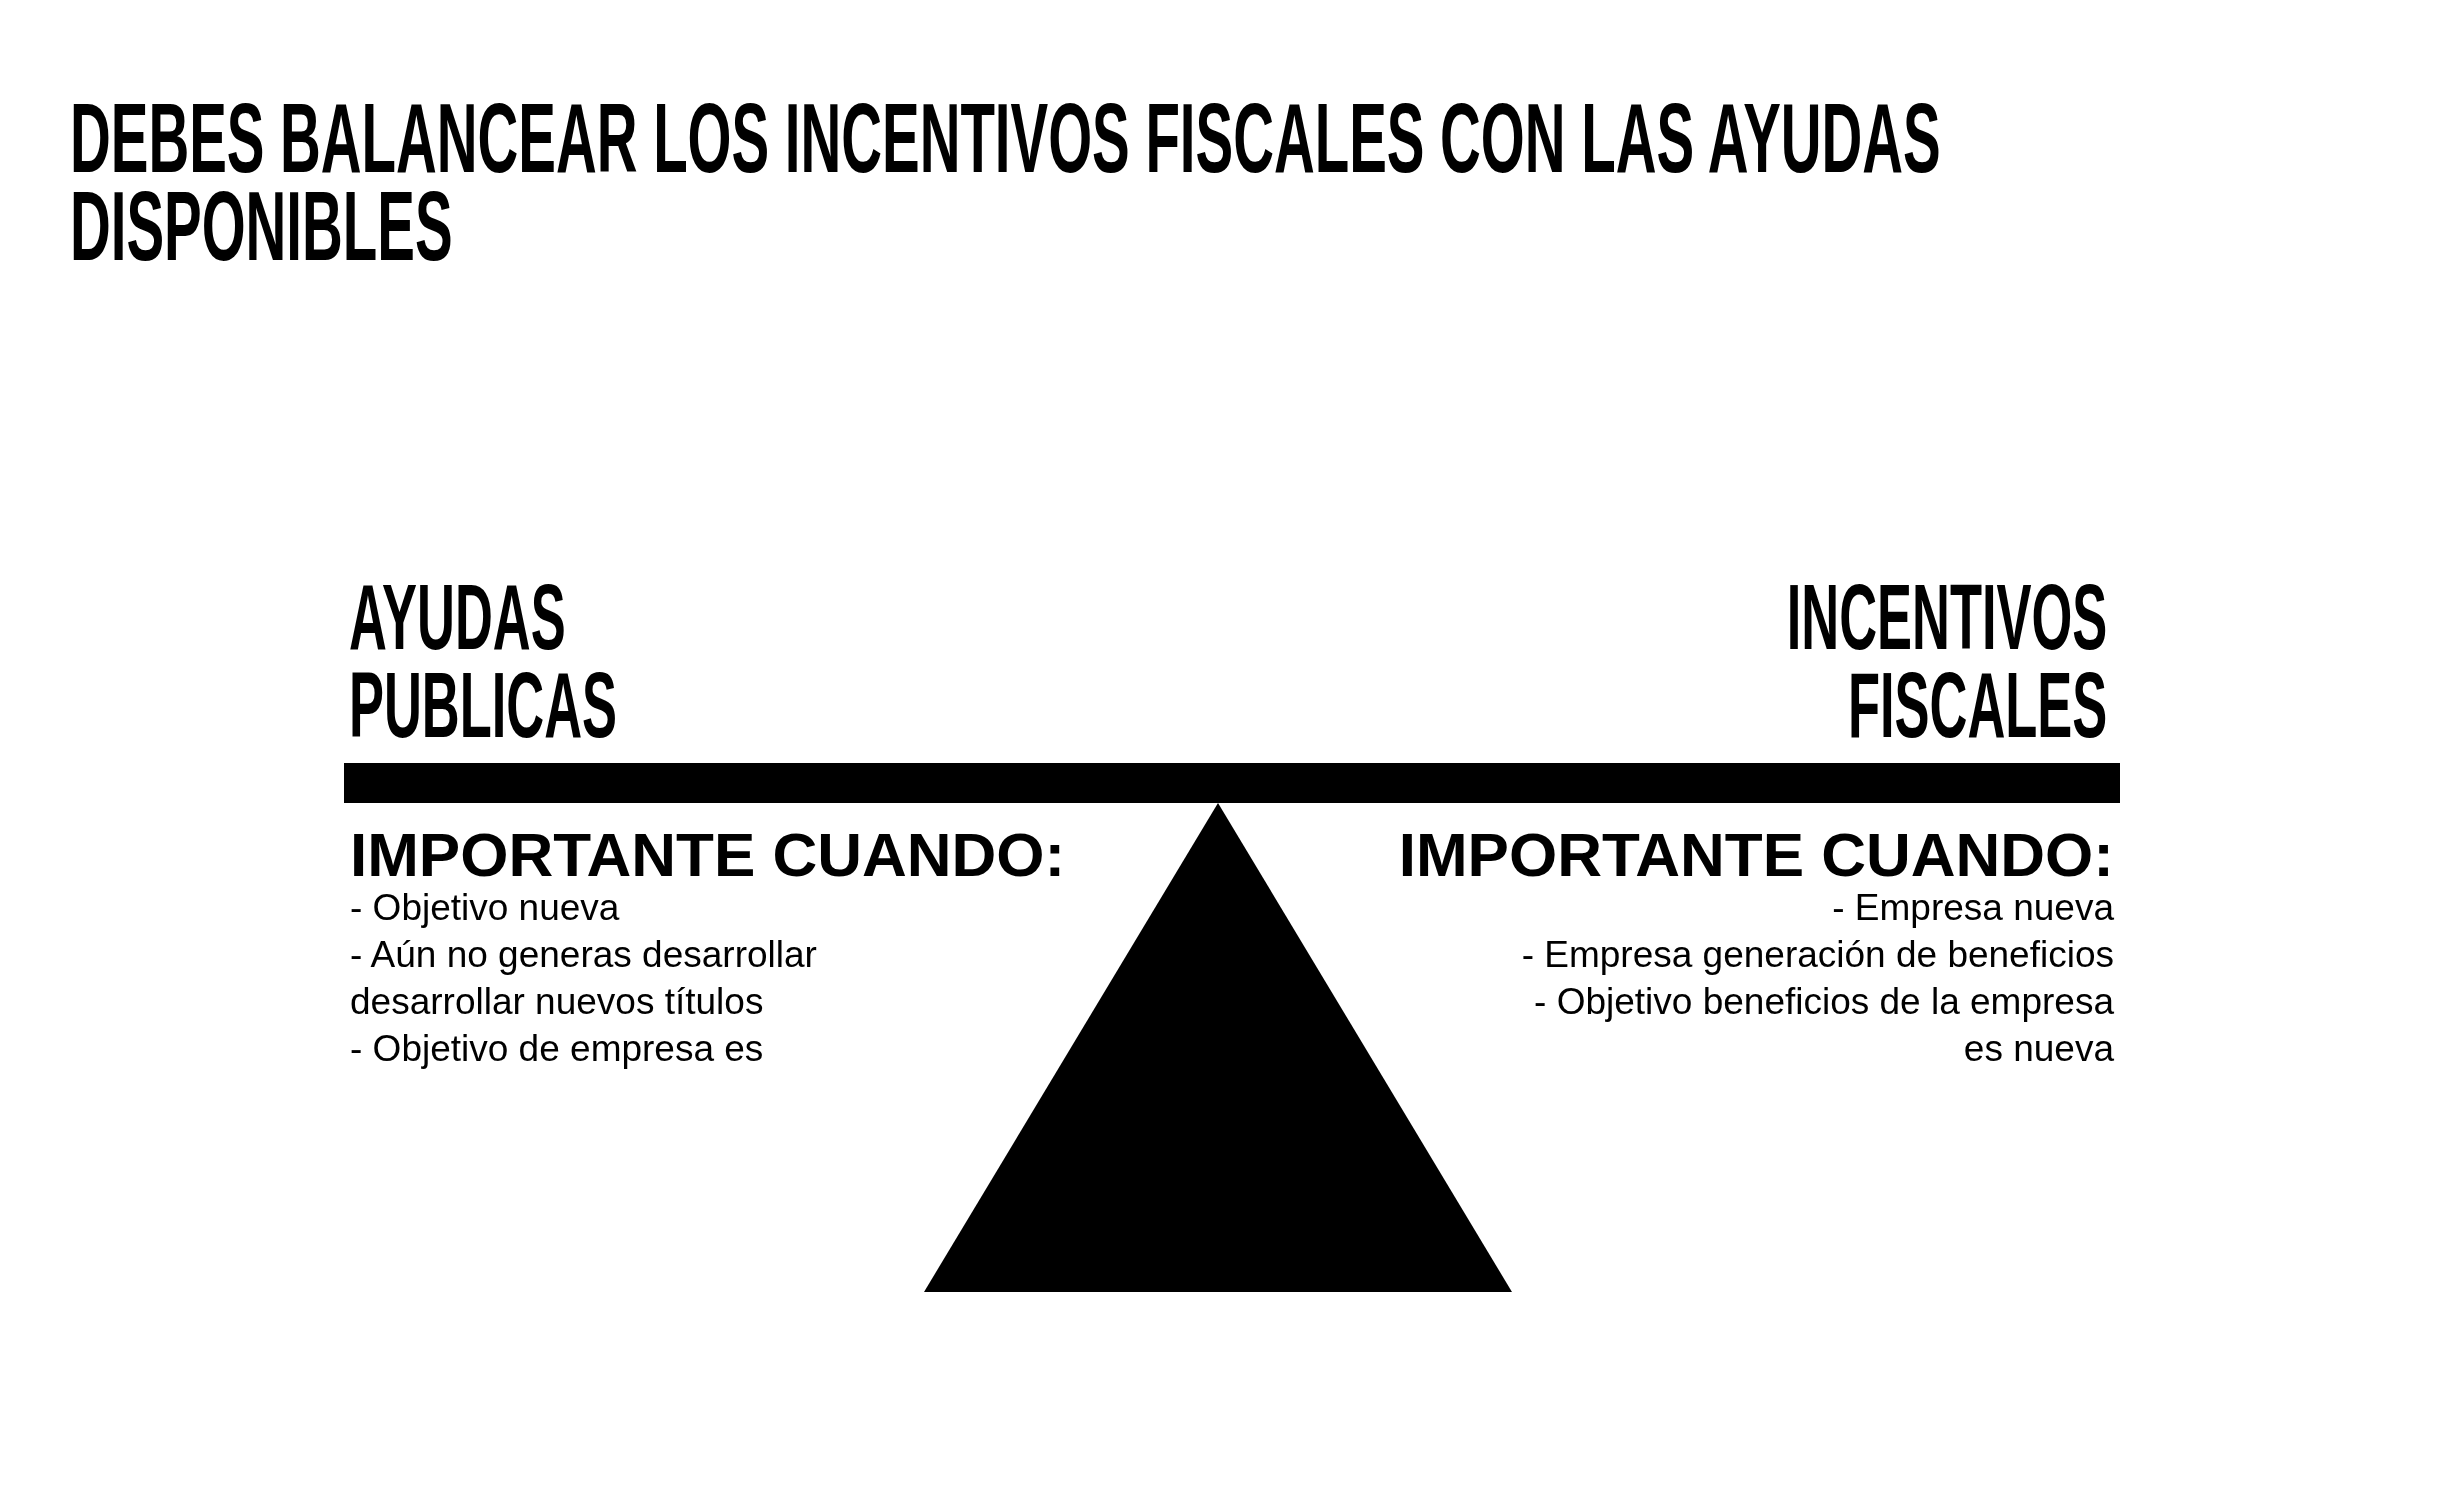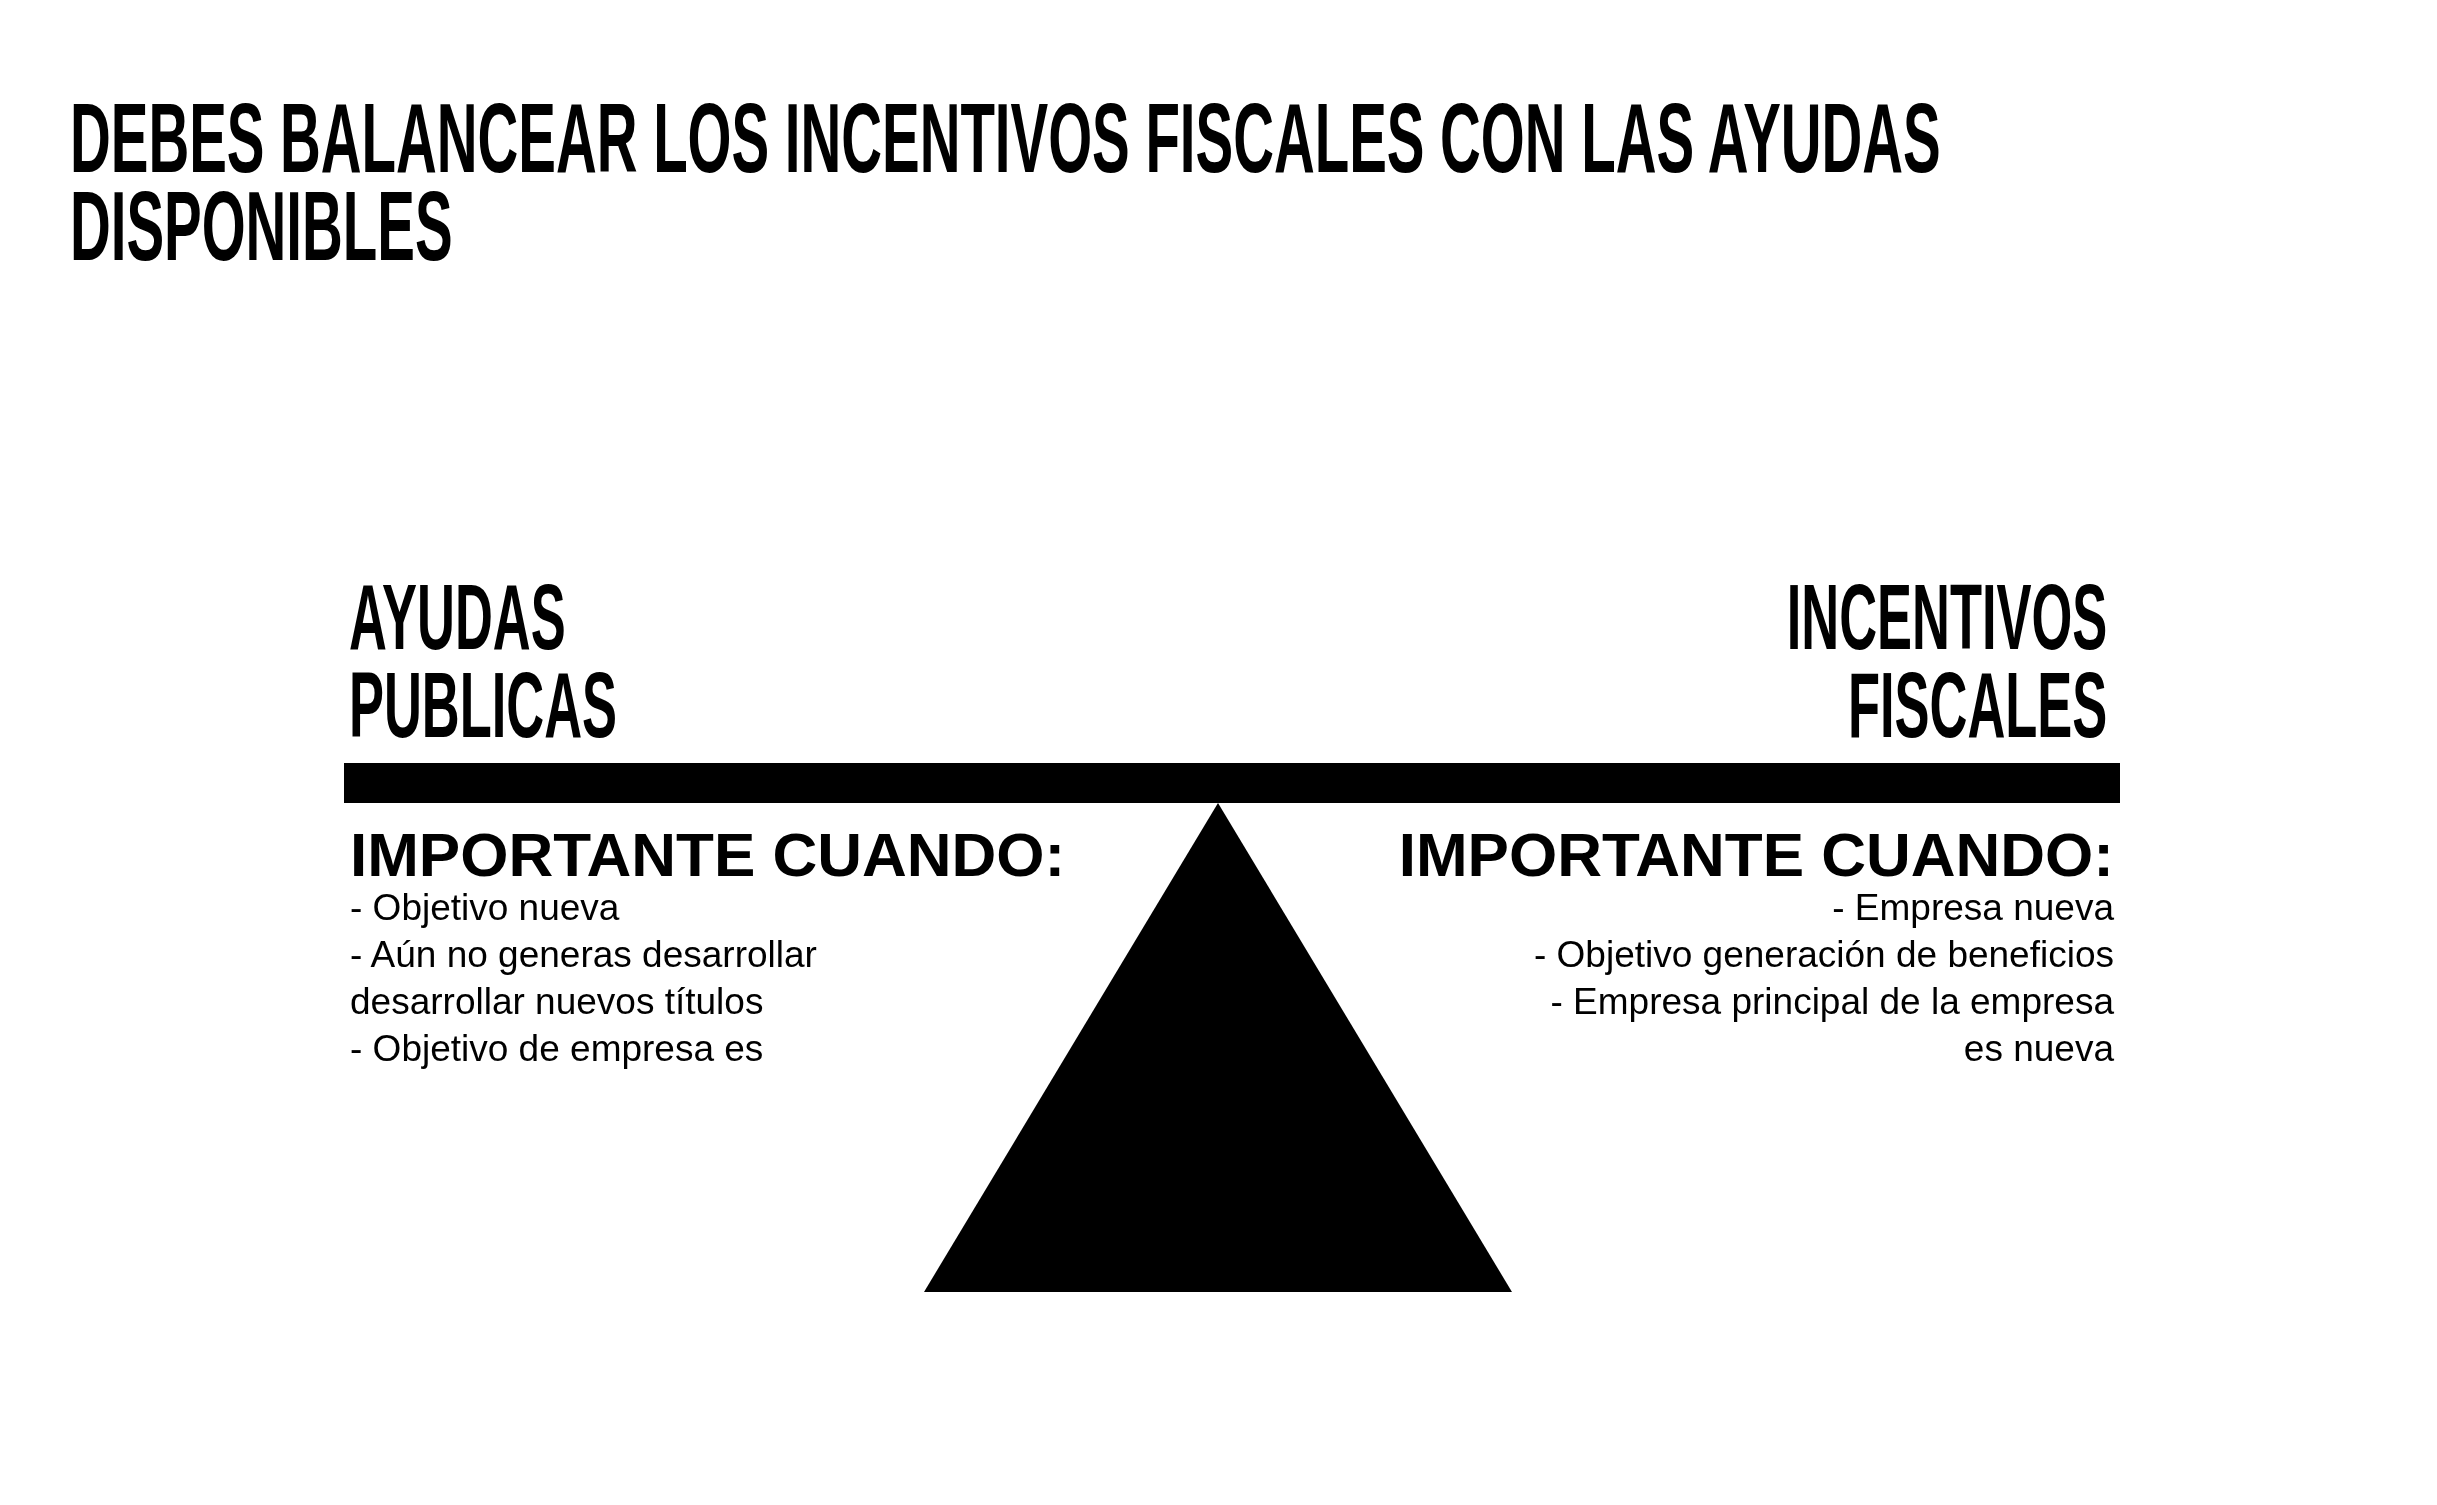--- a/index.html
+++ b/index.html
@@ -104,19 +104,19 @@
     <div class="heading">IMPORTANTE CUANDO:</div>
     <div>- Objetivo nueva</div>
     <div>- Aún no generas desarrollar</div>
     <div>desarrollar nuevos títulos</div>
     <div>- Objetivo de empresa es</div>
   </div>
 
   <div class="panel right">
     <div class="heading">IMPORTANTE CUANDO:</div>
     <div>- Empresa nueva</div>
-    <div>- Objetivo generación de beneficios</div>
-    <div>- Empresa principal de la empresa</div>
+    <div>- Empresa generación de beneficios</div>
+    <div>- Objetivo beneficios de la empresa</div>
     <div>es nueva</div>
   </div>
 
 </div>
 
 
 </body></html>

